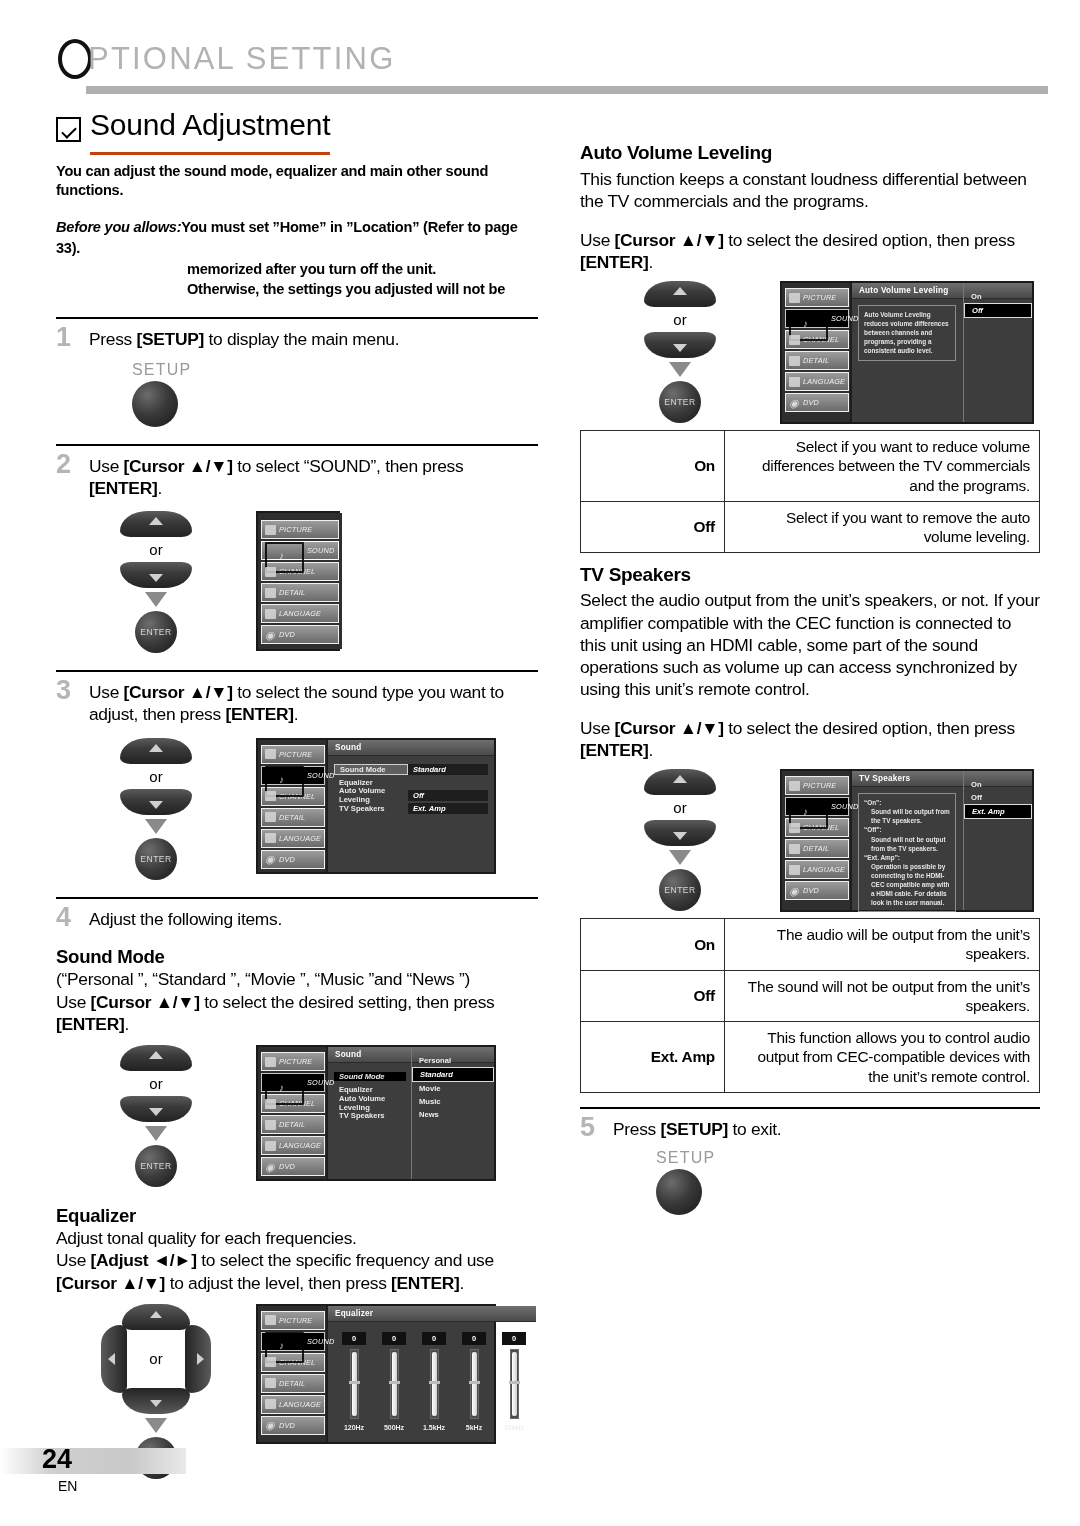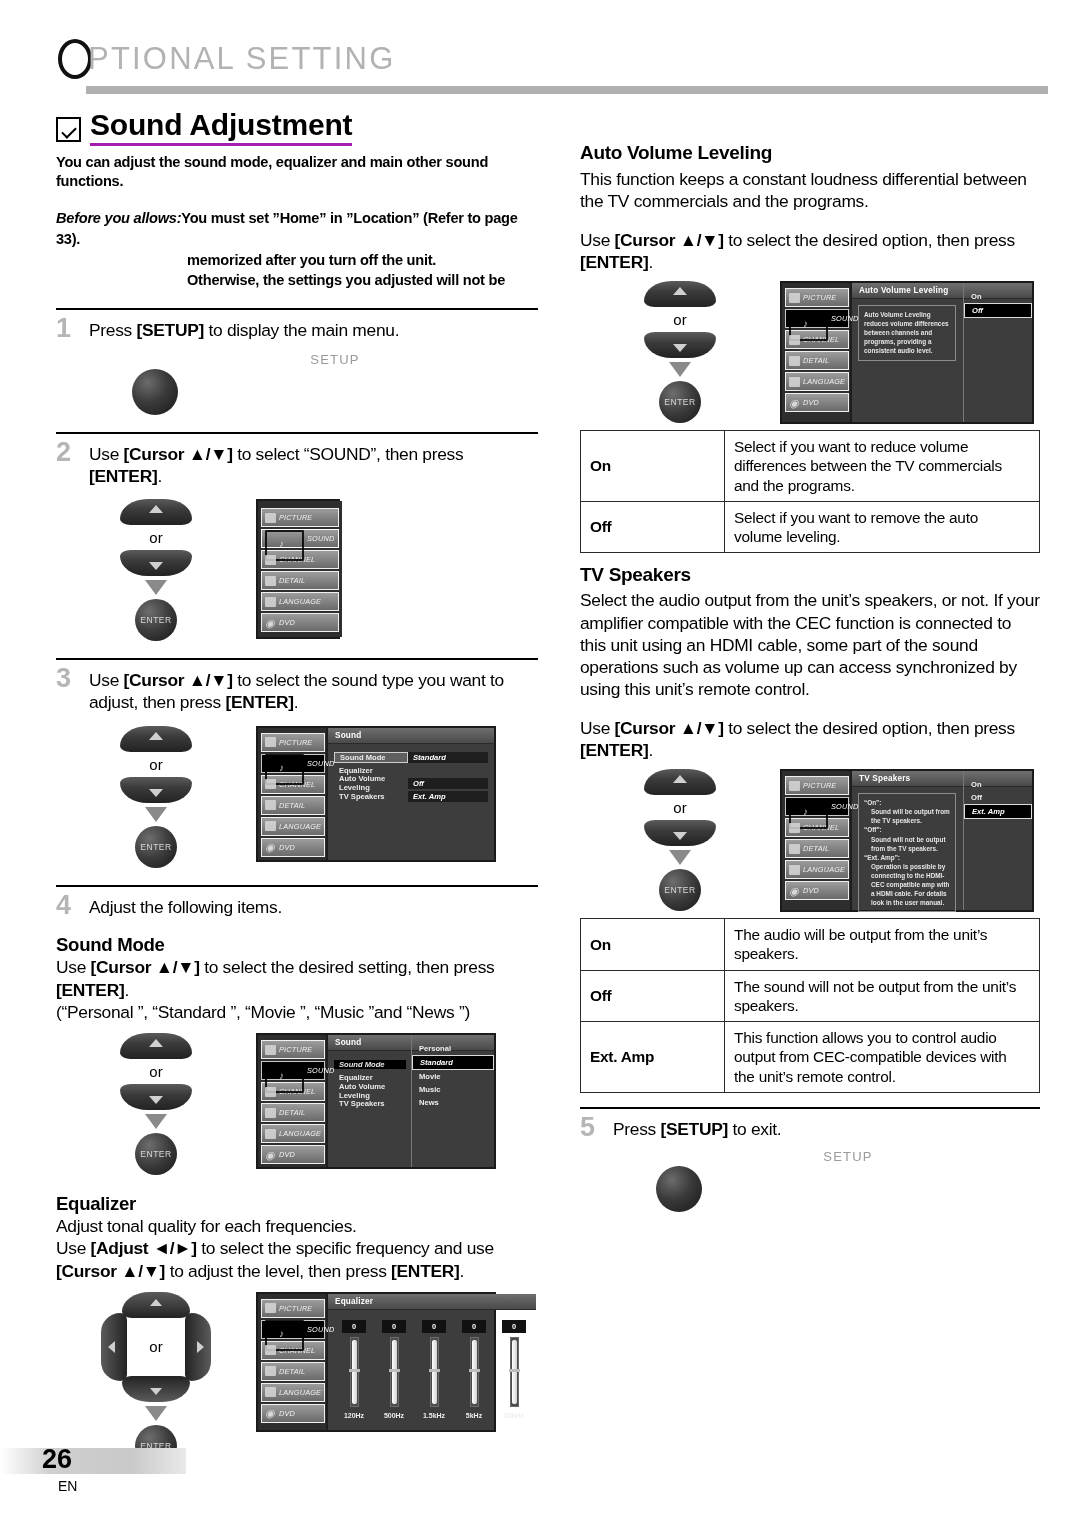--- a/index.html
+++ b/index.html
@@ -40,22 +40,22 @@
   .chk {
     width:25px; height:25px; border:2.5px solid #000; box-sizing:border-box;
     position:relative; margin-top:9px; flex:none;
   }
   .chk:after {
     content:""; position:absolute; left:4px; top:8px;
     width:12px; height:6px; border-left:2.5px solid #000; border-bottom:2.5px solid #000;
     transform:rotate(-45deg);
   }
   .sec-title {
-    font-size:30px; font-weight:bold; letter-spacing:-0.2px;
-    border-bottom:3px solid #a21caf; line-height:1.12; padding-bottom:1px;
+    font-size:30px; font-weight:normal; letter-spacing:-0.2px;
+    border-bottom:3px solid #c2410c; line-height:1.12; padding-bottom:10px;
   }
   .lead {
     font-size:14.6px; font-weight:bold; margin-top:7px; line-height:1.32;
     letter-spacing:-0.25px;
   }
   .before-box { margin-top:17px; font-size:14.6px; line-height:1.42; letter-spacing:-0.25px; }
   .before-label { font-style:italic; font-weight:bold; }
   .before-body { font-weight:bold; }
   .before-ind { padding-left:131px; font-weight:bold; display:block; }
 
@@ -71,21 +71,21 @@
 
   .para { font-size:17.4px; line-height:1.28; letter-spacing:-0.3px; }
   .sub-h { font-size:18.6px; font-weight:bold; margin-top:2px; letter-spacing:-0.3px;}
 
   
   .keyblk { position:relative; }
   .btn-round {
     width:46px; height:46px; border-radius:50%;
     background:radial-gradient(circle at 34% 30%, #6c6c6c 0%, #3a3a3a 45%, #171717 100%);
   }
-  .btn-label { font-size:13px; color:#9a9a9a; letter-spacing:1.2px;text-align:center; }
+  .btn-label { font-size:16px; color:#9a9a9a; letter-spacing:1.2px; }
   .btn-enter {
     width:42px; height:42px; border-radius:50%;
     background:radial-gradient(circle at 34% 30%, #6e6e6e 0%, #3c3c3c 48%, #161616 100%);
     color:#d8d8d8; font-size:8.5px; letter-spacing:0.5px;
     display:flex; align-items:center; justify-content:center;
     font-family:"Liberation Sans", sans-serif;
   }
   .cur-up, .cur-dn {
     width:72px; height:26px;
     background:linear-gradient(180deg,#5b5b5b 0%,#3b3b3b 40%,#222 100%);
@@ -167,21 +167,21 @@
   .eq-track { width:7px; height:68px; background:#4b4b4b; position:relative;
      border:1px solid #6a6a6a;}
   .eq-fill { position:absolute; left:1px; top:2px; width:5px; height:64px;
      background:linear-gradient(90deg,#fff,#d2d2d2); border-radius:2px;}
   .eq-knob { position:absolute; left:-2px; top:31px; width:11px; height:3px; background:#bdbdbd;}
   .eq-hz { font-size:7px; color:#eee; margin-top:5px; font-weight:bold; }
 
   
   table.opt { border-collapse:collapse; width:100%; margin-top:6px; }
   table.opt td { border:1.6px solid #2b2b2b; padding:6px 9px; font-size:15.4px;
-    line-height:1.25; vertical-align:middle; letter-spacing:-0.25px;}
+    line-height:1.25; vertical-align:middle; letter-spacing:-0.25px;text-align:right;}
   table.opt td.k { width:125px; font-weight:bold; }
 
   
   .note {
     border:2px solid #000; padding:7px 12px 10px 12px; margin-top:13px;
   }
   .note-h { font-size:19px; font-weight:bold; font-style:italic; }
   .note ul { margin:3px 0 0 0; padding-left:16px; }
   .note li { font-size:14.6px; font-style:italic; line-height:1.33; letter-spacing:-0.3px;
     margin-top:2px; }
@@ -347,22 +347,22 @@
     </div>
 
     <div class="hr"></div>
     <div class="step">
       <div class="step-num">4</div>
       <div class="step-txt">Adjust the following items.</div>
     </div>
 
     <div style="margin-top:16px;">
       <div class="sub-h">Sound Mode</div>
+      <div class="para">(“Personal ”, “Standard ”, “Movie ”, “Music ”and “News ”)</div>
       <div class="para">Use <b>[Cursor ▲/▼]</b> to select the desired setting, then press <b>[ENTER]</b>.</div>
-      <div class="para">(“Personal ”, “Standard ”, “Movie ”, “Music ”and “News ”)</div>
     </div>
 
     <div style="display:flex; margin-top:10px;">
       <div class="updn-stack" style="width:200px;">
         <div class="cur-up">
             <div class="tri tri-u"></div>
           </div>
         <div class="or-txt">or</div>
         <div class="cur-dn">
             <div class="tri tri-d"></div>
@@ -686,16 +686,16 @@
     </div>
     <div class="keyblk" style="margin:8px 0 0 76px;">
       <div class="btn-label">SETUP</div>
       <div class="btn-round" style="margin-top:2px;"></div>
     </div>
 
 
   </div>
 
   <div class="footer-bar"></div>
-  <div class="footer-num">26</div>
+  <div class="footer-num">24</div>
   <div class="footer-en">EN</div>
 
 </div>
 
 </body></html>

